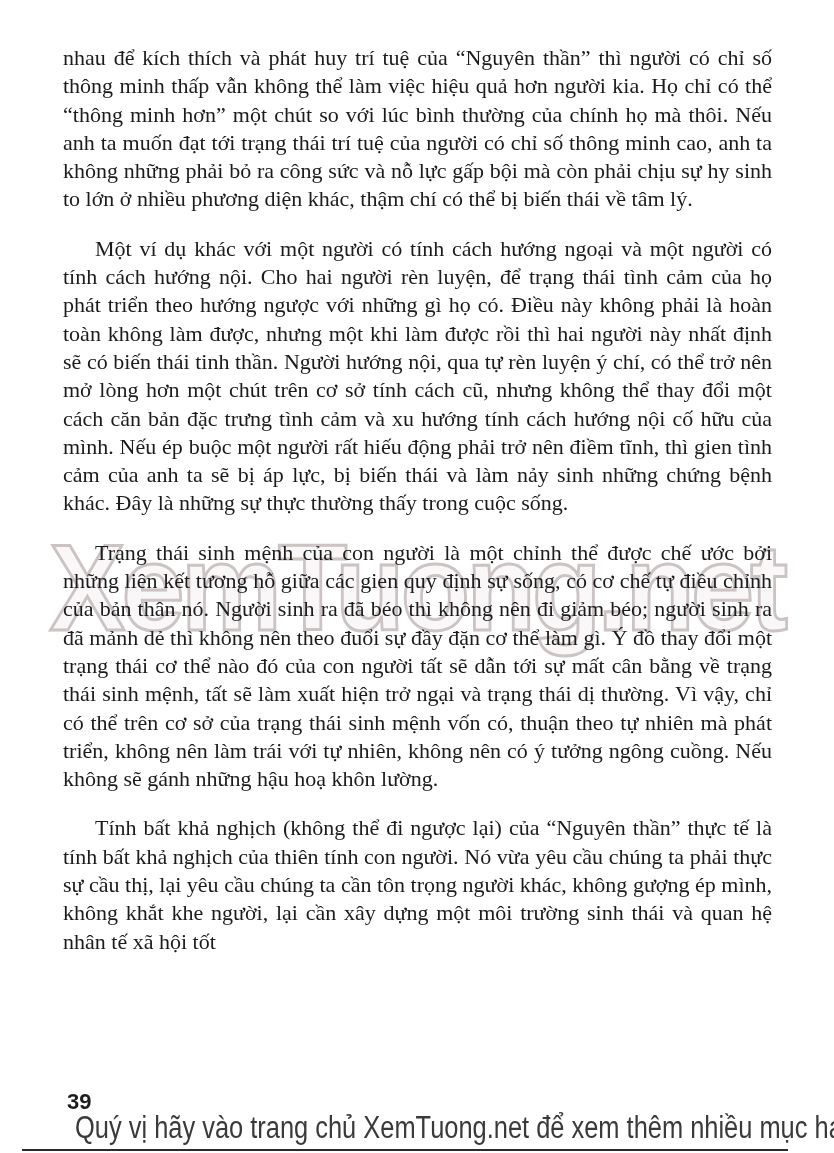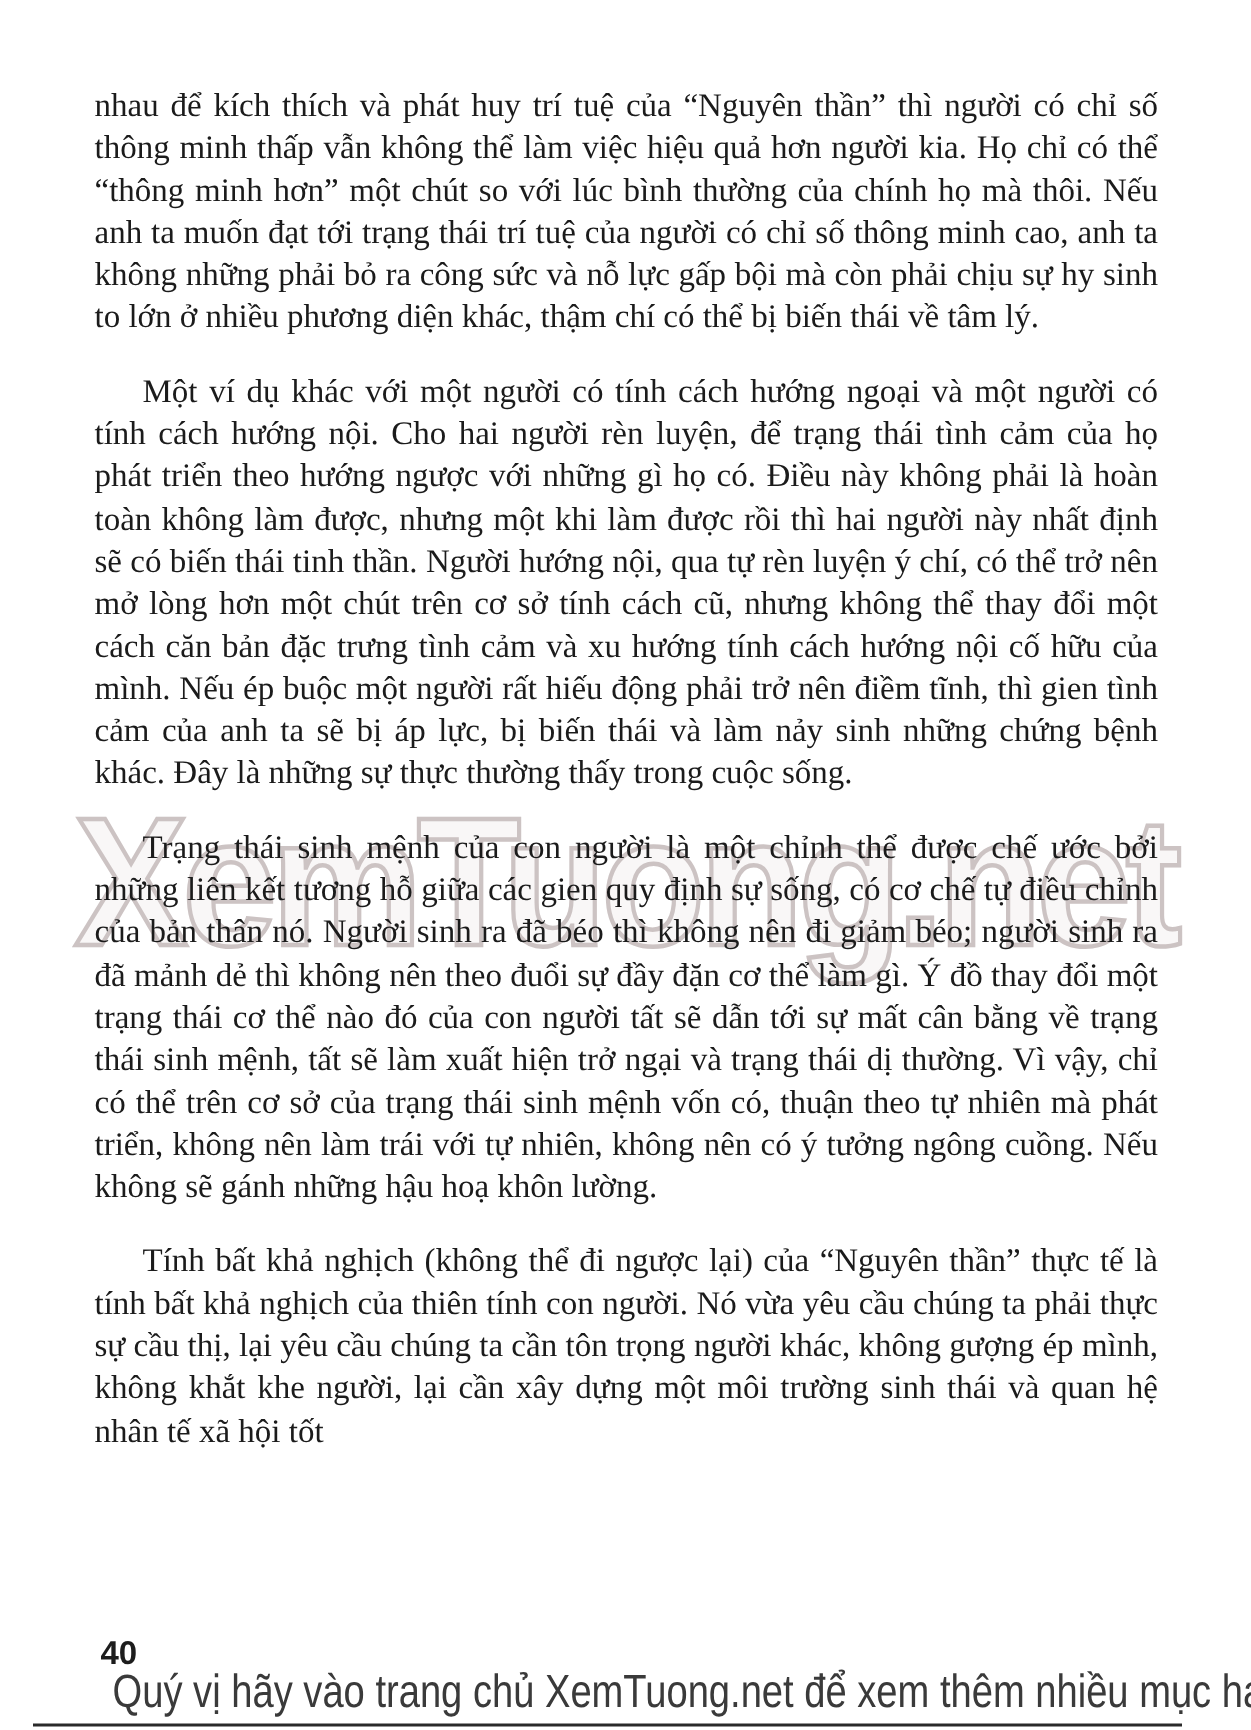--- a/index.html
+++ b/index.html
@@ -26,21 +26,21 @@
     font-weight: bold;
     font-size: 122px;
     letter-spacing: -4px;
     color: rgba(244, 240, 240, 0.55);
     -webkit-text-stroke: 3px #ccc3c3;
     z-index: 1;
     pointer-events: none;
   }
   .content {
     position: absolute;
-    top: 56px;
+    top: 44px;
     left: 63px;
     width: 709px;
     z-index: 2;
     color: #1b1b1b;
     font-size: 22px;
     line-height: 28.3px;
     text-align: justify;
   }
   .para {
     margin: 0;
@@ -94,19 +94,19 @@
 
   <div class="watermark">XemTuong.net</div>
 
   <div class="content">
     <p class="para first">nhau để kích thích và phát huy trí tuệ của “Nguyên thần” thì người có chỉ số thông minh thấp vẫn không thể làm việc hiệu quả hơn người kia. Họ chỉ có thể “thông minh hơn” một chút so với lúc bình thường của chính họ mà thôi. Nếu anh ta muốn đạt tới trạng thái trí tuệ của người có chỉ số thông minh cao, anh ta không những phải bỏ ra công sức và nỗ lực gấp bội mà còn phải chịu sự hy sinh to lớn ở nhiều phương diện khác, thậm chí có thể bị biến thái về tâm lý.</p>
     <p class="para">Một ví dụ khác với một người có tính cách hướng ngoại và một người có tính cách hướng nội. Cho hai người rèn luyện, để trạng thái tình cảm của họ phát triển theo hướng ngược với những gì họ có. Điều này không phải là hoàn toàn không làm được, nhưng một khi làm được rồi thì hai người này nhất định sẽ có biến thái tinh thần. Người hướng nội, qua tự rèn luyện ý chí, có thể trở nên mở lòng hơn một chút trên cơ sở tính cách cũ, nhưng không thể thay đổi một cách căn bản đặc trưng tình cảm và xu hướng tính cách hướng nội cố hữu của mình. Nếu ép buộc một người rất hiếu động phải trở nên điềm tĩnh, thì gien tình cảm của anh ta sẽ bị áp lực, bị biến thái và làm nảy sinh những chứng bệnh khác. Đây là những sự thực thường thấy trong cuộc sống.</p>
     <p class="para">Trạng thái sinh mệnh của con người là một chỉnh thể được chế ước bởi những liên kết tương hỗ giữa các gien quy định sự sống, có cơ chế tự điều chỉnh của bản thân nó. Người sinh ra đã béo thì không nên đi giảm béo; người sinh ra đã mảnh dẻ thì không nên theo đuổi sự đầy đặn cơ thể làm gì. Ý đồ thay đổi một trạng thái cơ thể nào đó của con người tất sẽ dẫn tới sự mất cân bằng về trạng thái sinh mệnh, tất sẽ làm xuất hiện trở ngại và trạng thái dị thường. Vì vậy, chỉ có thể trên cơ sở của trạng thái sinh mệnh vốn có, thuận theo tự nhiên mà phát triển, không nên làm trái với tự nhiên, không nên có ý tưởng ngông cuồng. Nếu không sẽ gánh những hậu hoạ khôn lường.</p>
     <p class="para">Tính bất khả nghịch (không thể đi ngược lại) của “Nguyên thần” thực tế là tính bất khả nghịch của thiên tính con người. Nó vừa yêu cầu chúng ta phải thực sự cầu thị, lại yêu cầu chúng ta cần tôn trọng người khác, không gượng ép mình, không khắt khe người, lại cần xây dựng một môi trường sinh thái và quan hệ nhân tế xã hội tốt</p>
   </div>
 
-  <div class="page-number">40</div>
+  <div class="page-number">39</div>
 
   <div class="footer-line">Quý vị hãy vào trang chủ XemTuong.net để xem thêm nhiều mục hay khác</div>
 
   <div class="bottom-rule"></div>
 
 </div>
 
 </body></html>

